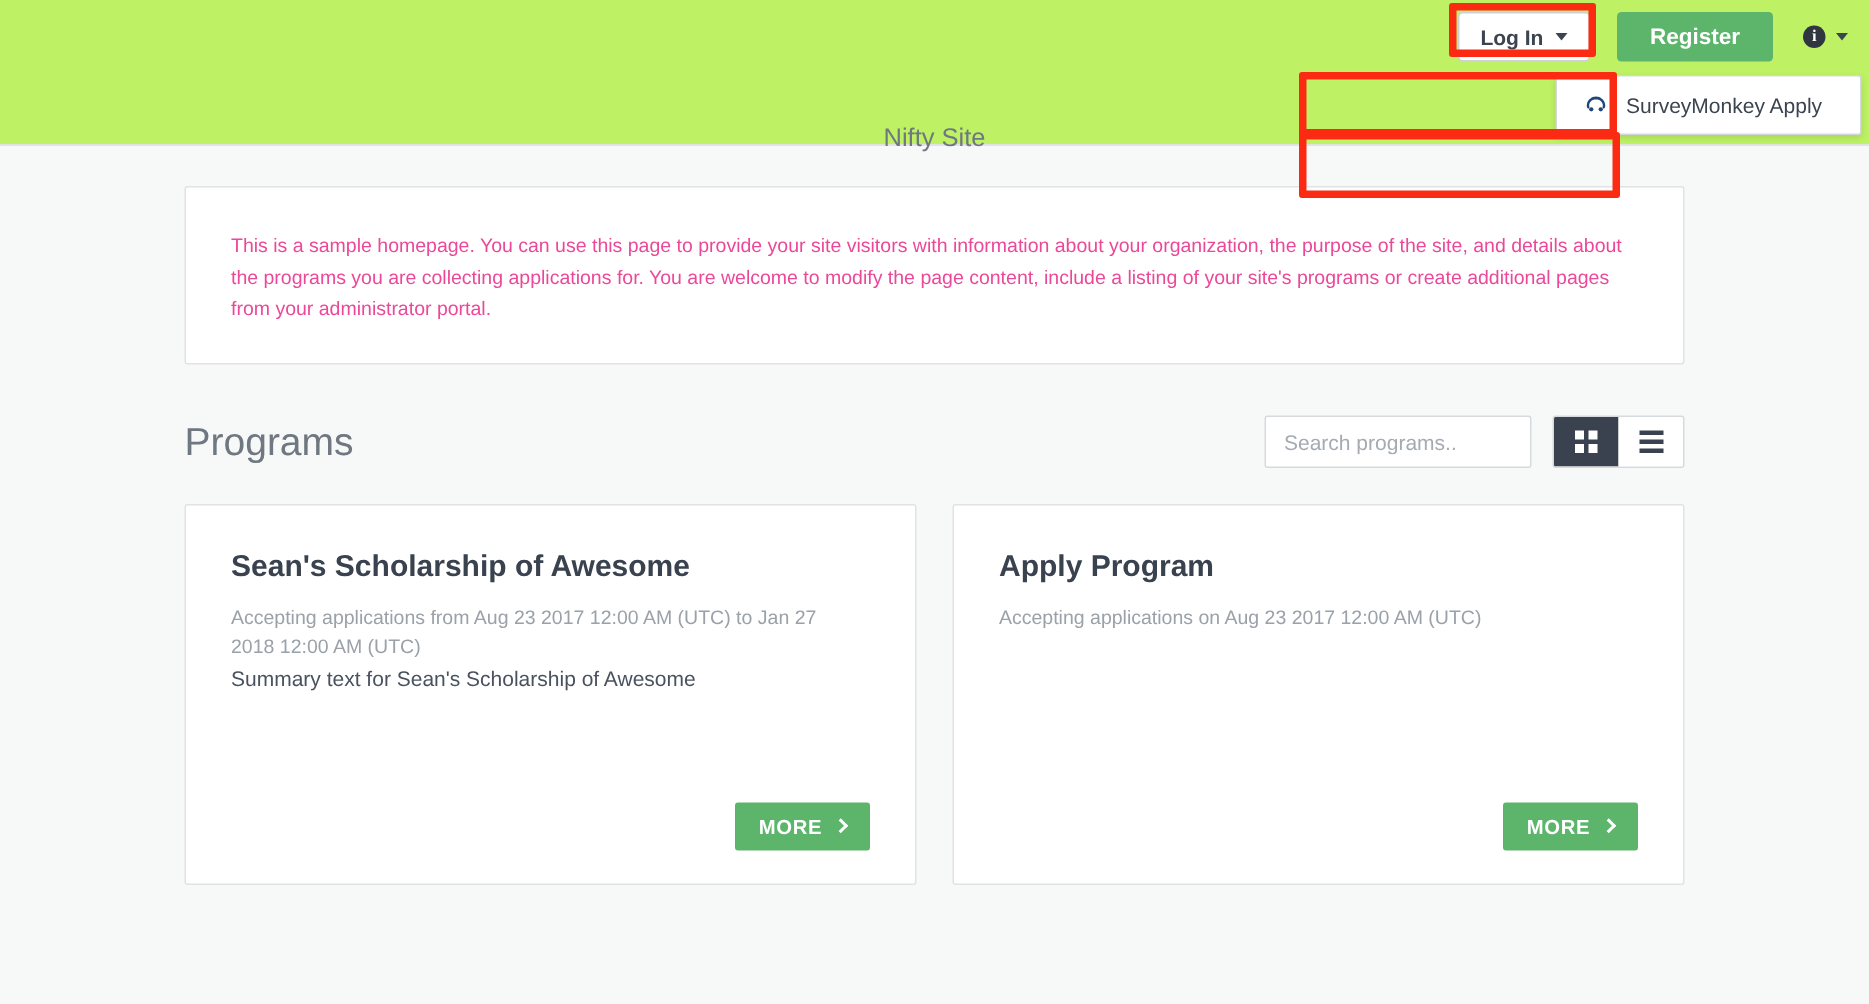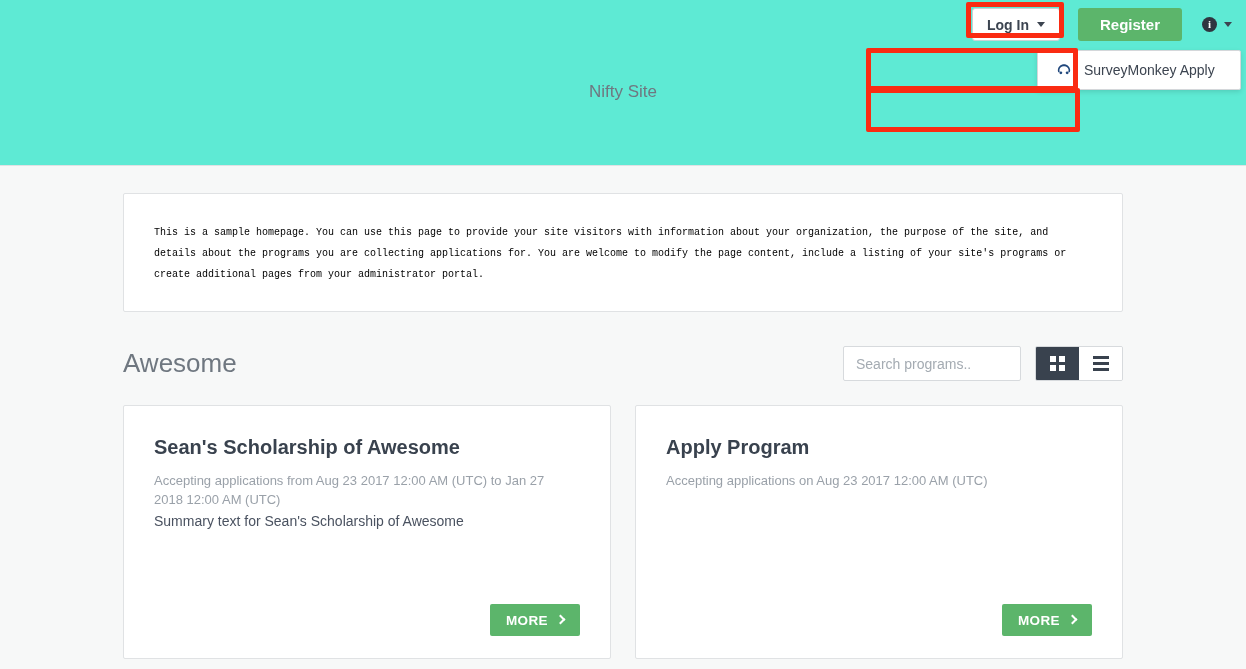--- a/index.html
+++ b/index.html
@@ -9,22 +9,22 @@
     height: 669px;
     background: #f7f8f8;
     font-family: "Liberation Sans", sans-serif;
     overflow: hidden;
     position: relative;
   }
 
   
   .site-header {
     position: relative;
-    height: 166px;
-    background: #5eead4;
+    height: 97px;
+    background: #bef264;
     border-bottom: 1px solid #e0e2e4;
   }
   .header-actions {
     position: absolute;
     top: 8px;
     right: 14px;
     display: flex;
     align-items: center;
     gap: 0px;
   }
@@ -138,24 +138,23 @@
     margin: 27px auto 0 auto;
   }
   .intro-card {
     background: #ffffff;
     border: 1px solid #e0e2e4;
     border-radius: 2px;
     padding: 28px 30px 26px 30px;
   }
   .intro-card p {
     margin: 0;
-    font-size: 10px;
+    font-size: 13px;
     line-height: 21px;
-    color: #000000;
-    font-family: Liberation Mono, monospace;
+    color: #ec4899;
   }
 
   .programs-bar {
     display: flex;
     align-items: center;
     justify-content: space-between;
     margin-top: 34px;
   }
   .programs-title {
     font-size: 26px;
@@ -312,21 +311,21 @@
 <div class="annot" id="annot-abc"></div>
 <div class="annot" id="annot-survey"></div>
 
 <div class="content">
 
   <div class="intro-card">
     <p>This is a sample homepage. You can use this page to provide your site visitors with information about your organization, the purpose of the site, and details about the programs you are collecting applications for. You are welcome to modify the page content, include a listing of your site's programs or create additional pages from your administrator portal.</p>
   </div>
 
   <div class="programs-bar">
-    <h2 class="programs-title">Awesome</h2>
+    <h2 class="programs-title">Programs</h2>
 
     <div class="programs-controls">
       <input class="search-input" type="text" placeholder="Search programs.." style="">
 
       <div class="view-toggle">
         <button class="view-btn active">
           <span class="grid-icon">
               <i></i>
               <i></i>
               <i></i>

